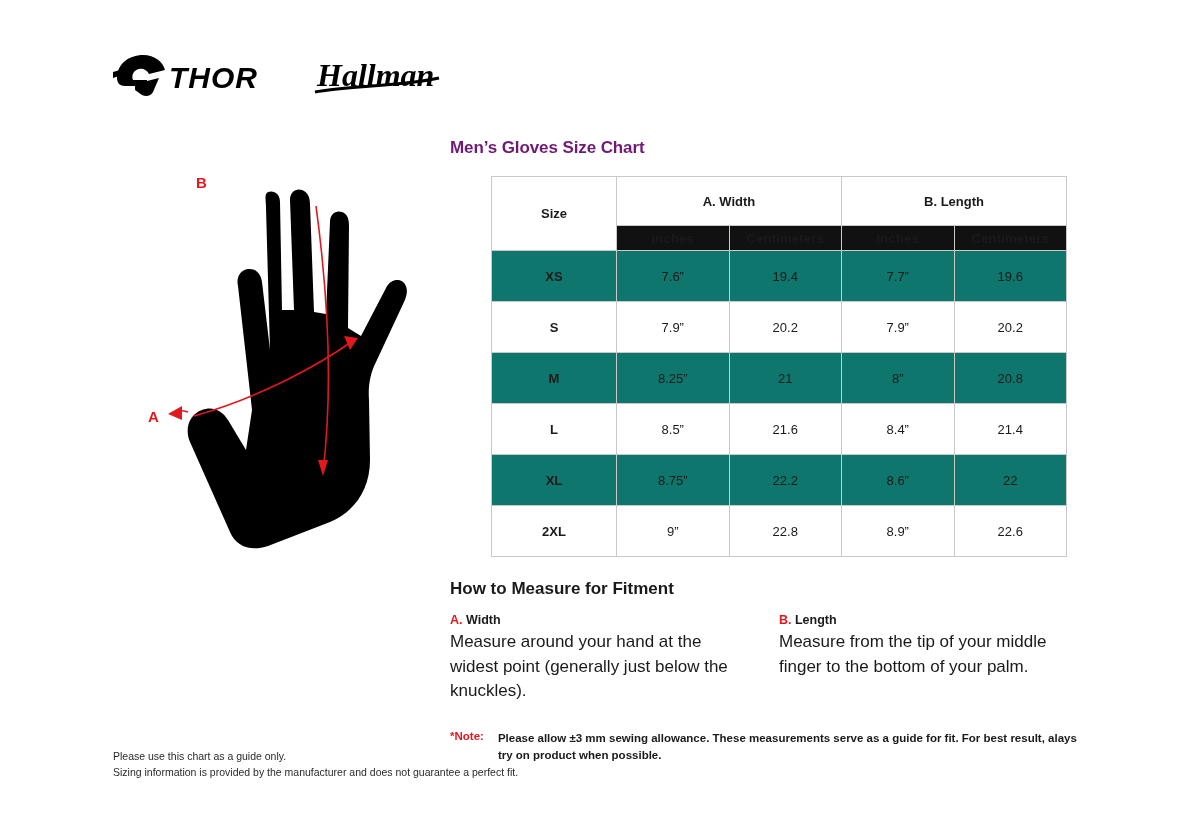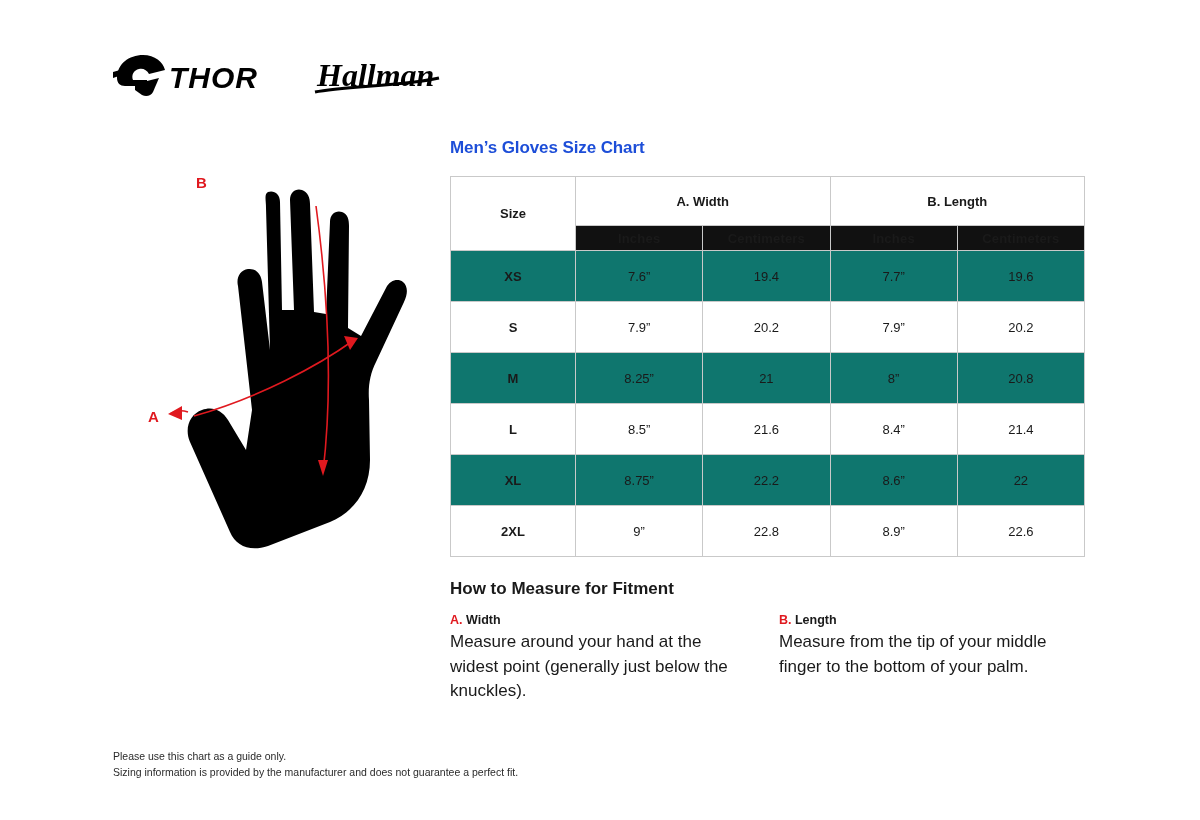--- a/index.html
+++ b/index.html
@@ -44,30 +44,31 @@
   
   .right-col {
     position: absolute;
     left: 450px;
     top: 138px;
     width: 640px;
   }
   .chart-title {
     font-size: 17px;
     font-weight: bold;
-    color: #1d4ed8;
+    color: #701a75;
     margin: 0 0 18px 0;
     letter-spacing: -0.1px;
   }
 
   
   table.size-chart {
     border-collapse: collapse;
-    width: 635px;
+    width: 576px;
     table-layout: fixed;
+    margin-left: 41px;
   }
   table.size-chart td, table.size-chart th {
     border: 1px solid #c9c9c9;
     text-align: center;
     font-size: 13px;
     color: #1a1a1a;
   }
   th.size-head {
     width: 125px;
     font-size: 13px;
@@ -310,20 +311,24 @@
           <div class="howto-body">Measure around your hand at the widest point (generally just below the knuckles).</div>
         </div>
         <div class="howto-col">
           <div class="howto-head">
             <span class="letter">B.</span><span> Length</span>
           </div>
           <div class="howto-body">Measure from the tip of your middle finger to the bottom of your palm.</div>
         </div>
       </div>
 
+      <div class="note-row">
+        <div class="note-label">*Note:</div>
+        <div class="note-text">Please allow ±3 mm sewing allowance. These measurements serve as a guide for fit. For best result, alays try on product when possible.</div>
+      </div>
     </div>
   </div>
 
   <div class="footer">
     <div>Please use this chart as a guide only.</div>
     <div>Sizing information is provided by the manufacturer and does not guarantee a perfect fit.</div>
   </div>
 
 </div>
 

